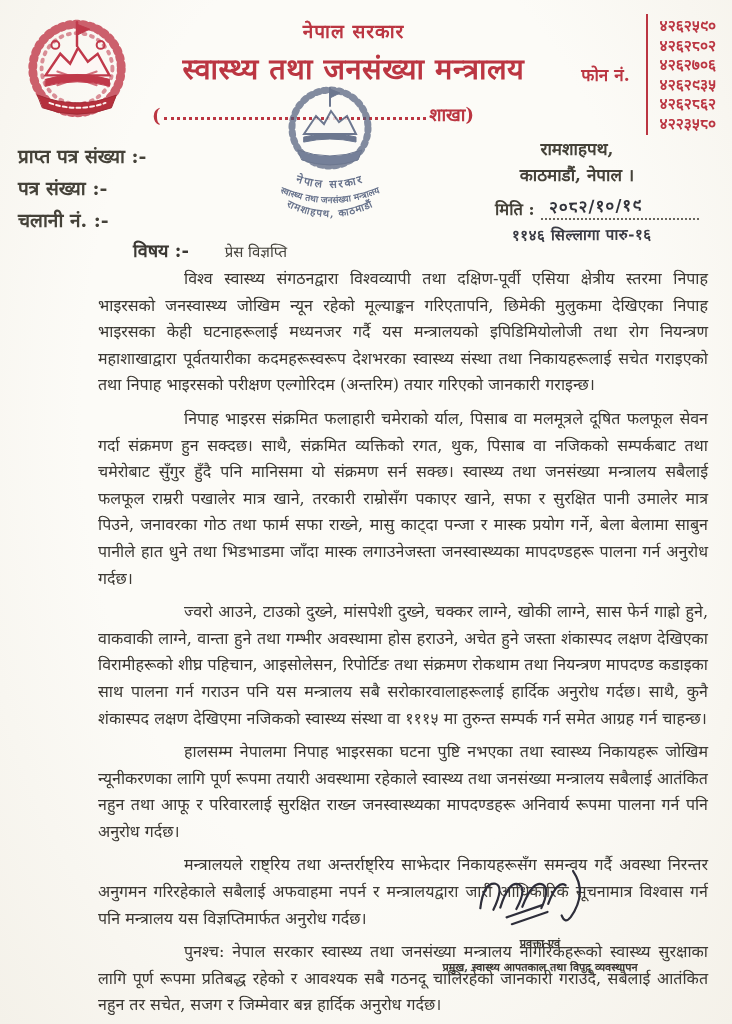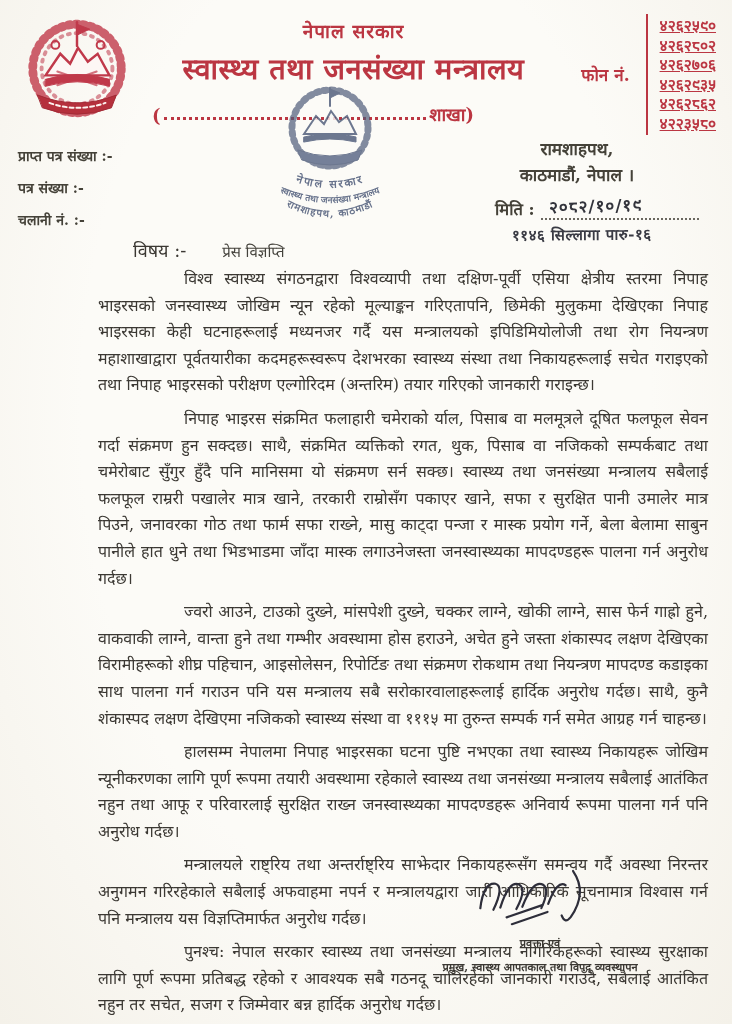--- a/index.html
+++ b/index.html
@@ -21,38 +21,38 @@
   .branch-row{
     position:absolute;left:152px;top:100px;width:322px;height:26px;
     display:flex;align-items:flex-end;color:#bb3642;font-size:18px;font-weight:bold;
   }
   .branch-dots{flex:1;border-bottom:3px dotted #bb3642;margin:0 3px 6px 3px;height:1px;}
   .stamp{position:absolute;left:252px;top:76px;width:156px;height:162px;opacity:.92;}
   .phone-block{position:absolute;right:16px;top:14px;display:flex;align-items:center;}
   .phone-label{font-size:17px;font-weight:bold;color:#bb3642;margin-right:16px;white-space:nowrap;}
   .phone-list{
     border-left:2.5px solid #bb3642;padding:2px 0 2px 12px;
-    color:#bb3642;font-size:15.5px;font-weight:bold;line-height:19.5px;text-align:right;text-decoration:underline;
+    color:#bb3642;font-size:15.5px;font-weight:bold;line-height:19.5px;text-align:right;
   }
   
-  .refs{position:absolute;left:18px;top:140px;font-size:14px;font-weight:600;color:#454239;line-height:32px;}
+  .refs{position:absolute;left:18px;top:140px;font-size:19px;font-weight:600;color:#454239;line-height:32px;}
   .addr{position:absolute;right:30px;top:136px;width:250px;text-align:center;font-size:17px;font-weight:600;color:#454239;line-height:26px;}
   .date-row{position:absolute;left:495px;top:196px;display:flex;align-items:flex-end;font-size:16.5px;font-weight:600;color:#454239;text-align:center;}
   .date-dots{width:158px;border-bottom:2px dotted #6a675f;margin-left:6px;position:relative;height:22px;}
   .date-hand{
     position:absolute;left:8px;bottom:1px;font-size:17px;color:#33343c;
     transform:rotate(-1.5deg);letter-spacing:1px;white-space:nowrap;font-weight:600;
   }
   .date-note{
     position:absolute;left:512px;top:224px;font-size:15px;color:#3a3b44;
     transform:rotate(-.5deg);letter-spacing:.5px;font-weight:600;white-space:nowrap;
   }
   
   .subject-row{position:absolute;left:133px;top:238px;font-size:18px;color:#3b3833;}
-  .subject-label{font-weight:normal;}
+  .subject-label{font-weight:bold;}
   .subject-value{margin-left:30px;font-size:15px;color:#44423c;}
   
   .body-text{
     position:absolute;left:98px;right:24px;top:266px;
     font-size:16px;line-height:26.6px;text-align:justify;color:#3b3833;
   }
   .body-text p{margin:0 0 7px 0;text-indent:86px;}
   
   .sig-scribble{position:absolute;left:470px;top:866px;width:150px;height:64px;transform:rotate(-2deg);}
   .sig-block{position:absolute;left:372px;top:932px;width:336px;text-align:center;color:#3b3833;}

